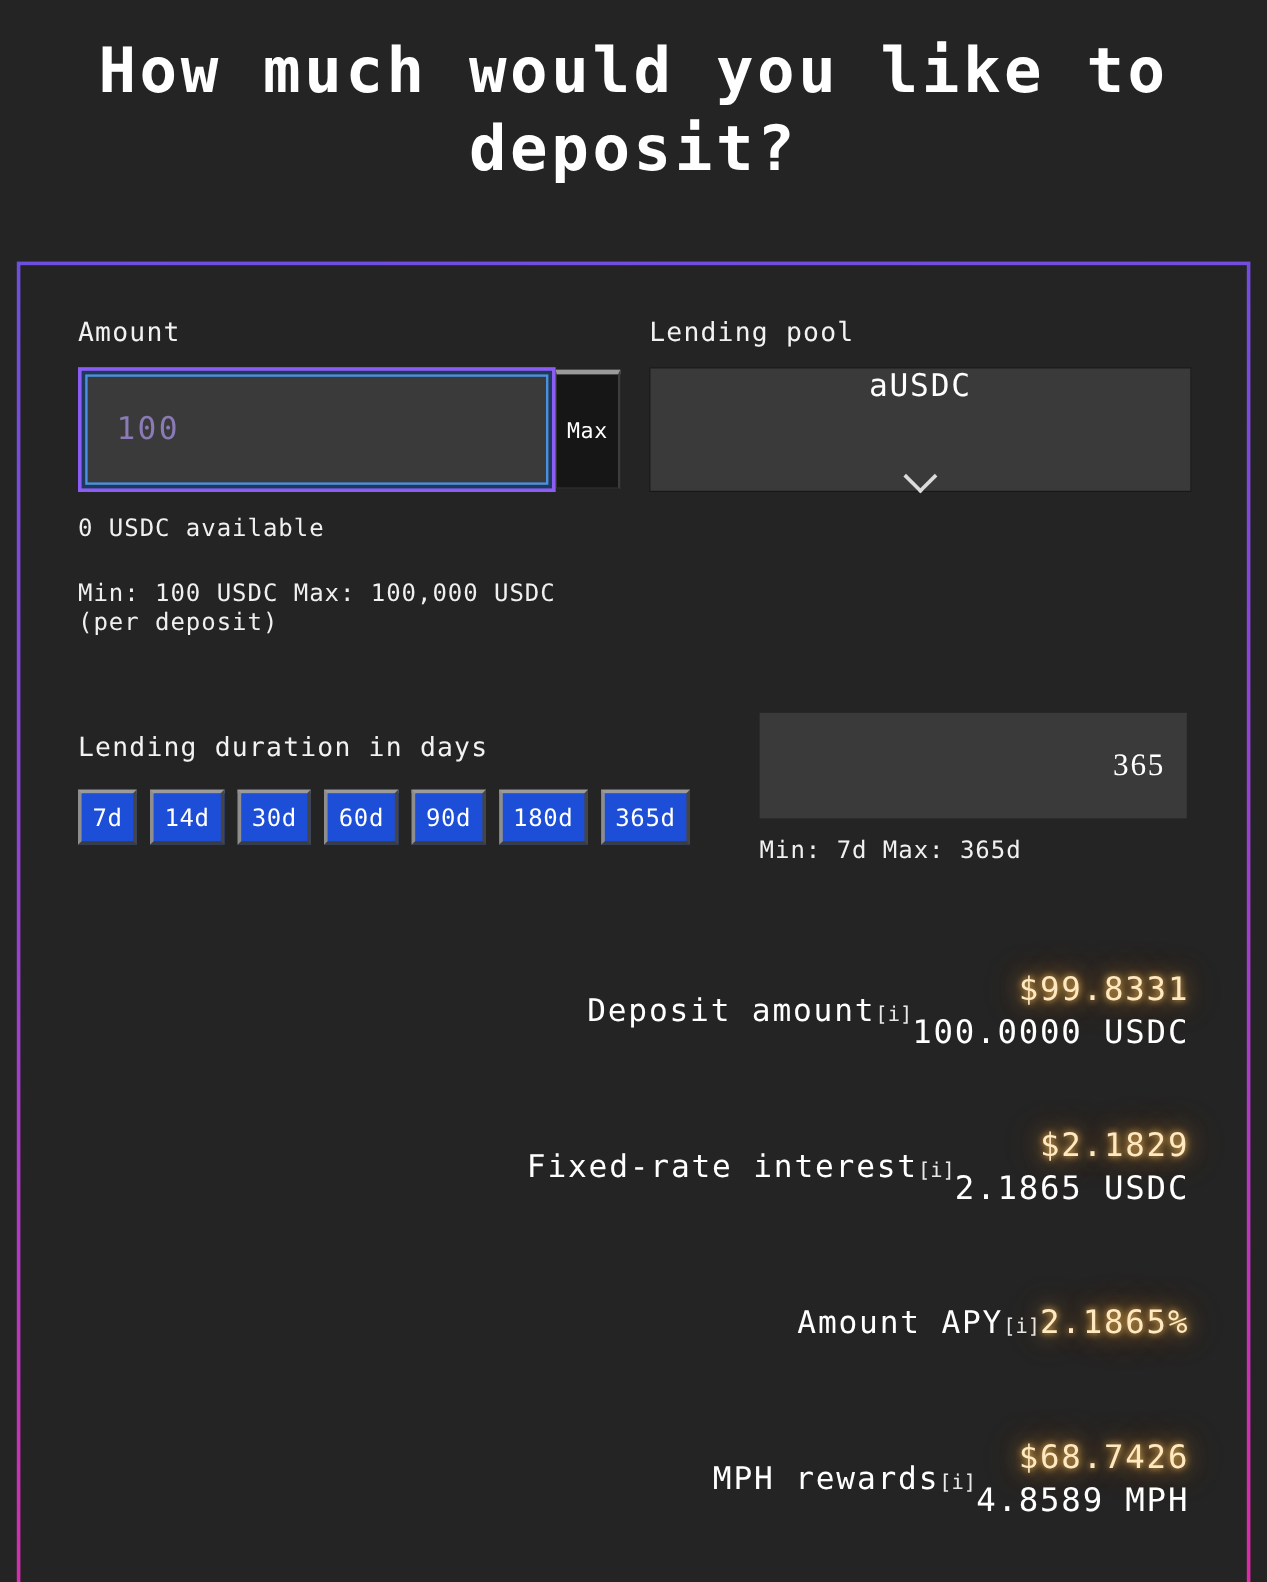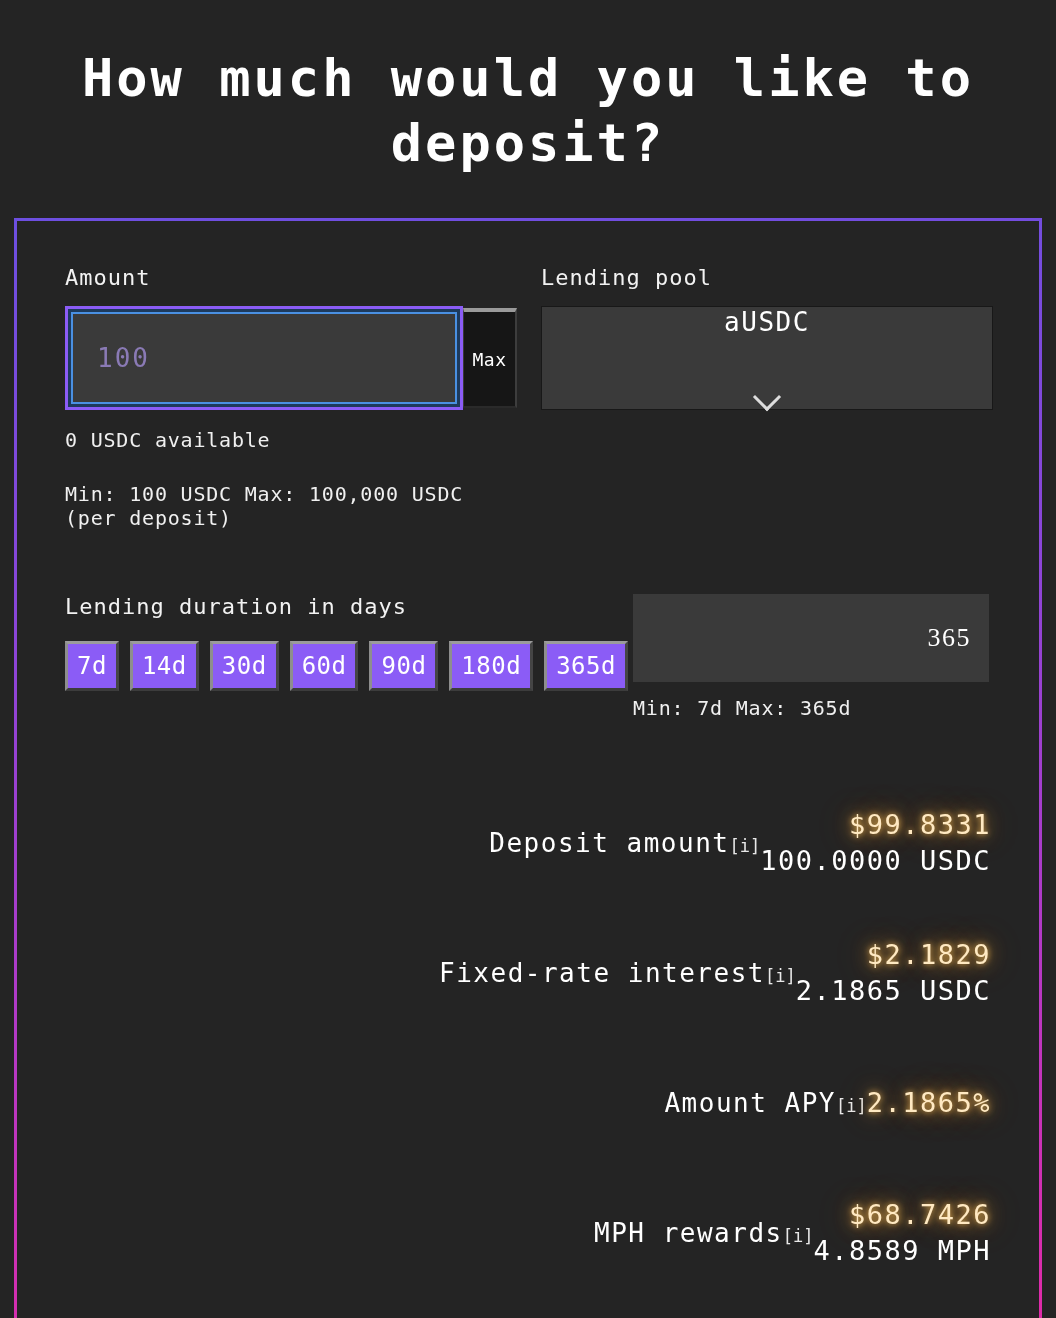--- a/index.html
+++ b/index.html
@@ -18,21 +18,21 @@
   }
 
   
   .page-title {
     text-align: center;
     font-size: 52px;
     line-height: 1.25;
     font-weight: 700;
     letter-spacing: 3px;
     color: #ffffff;
-    padding: 46px 70px 0 70px;
+    padding: 28px 70px 0 70px;
     white-space: pre-wrap;
   }
 
   
   .card-wrap {
     position: absolute;
     left: 14px;
     top: 218px;
     width: 1028px;
     height: 1104px;
@@ -146,37 +146,37 @@
     letter-spacing: 0.8px;
     color: #f0f0f0;
   }
   .helper-1 { margin-top: 18px; }
   .helper-2 { margin-top: 30px; }
 
   
   .dur-section {
     display: flex;
     margin-top: 64px;
-    align-items: flex-start;
+    align-items: center;
   }
   .dur-left  { width: 560px; flex: 0 0 560px; }
   .dur-right { width: 356px; flex: 0 0 356px; margin-left: 8px; }
 
   .dur-label {
     font-size: 22px;
     letter-spacing: 1px;
     color: #f2f2f2;
     margin-bottom: 22px;
   }
   .dur-btns { display: flex; gap: 11px; }
   .dur-btn {
-    background: #8b5cf6;
+    background: #1d4ed8;
     color: #ffffff;
     font-family: inherit;
-    font-size: 24px;
+    font-size: 20px;
     letter-spacing: 0.5px;
     padding: 10px 9px;
     border-top: 3px solid #9b9b9b;
     border-left: 3px solid #8e8e8e;
     border-right: 3px solid #454545;
     border-bottom: 3px solid #3c3c3c;
     cursor: pointer;
     line-height: 1;
   }
 

